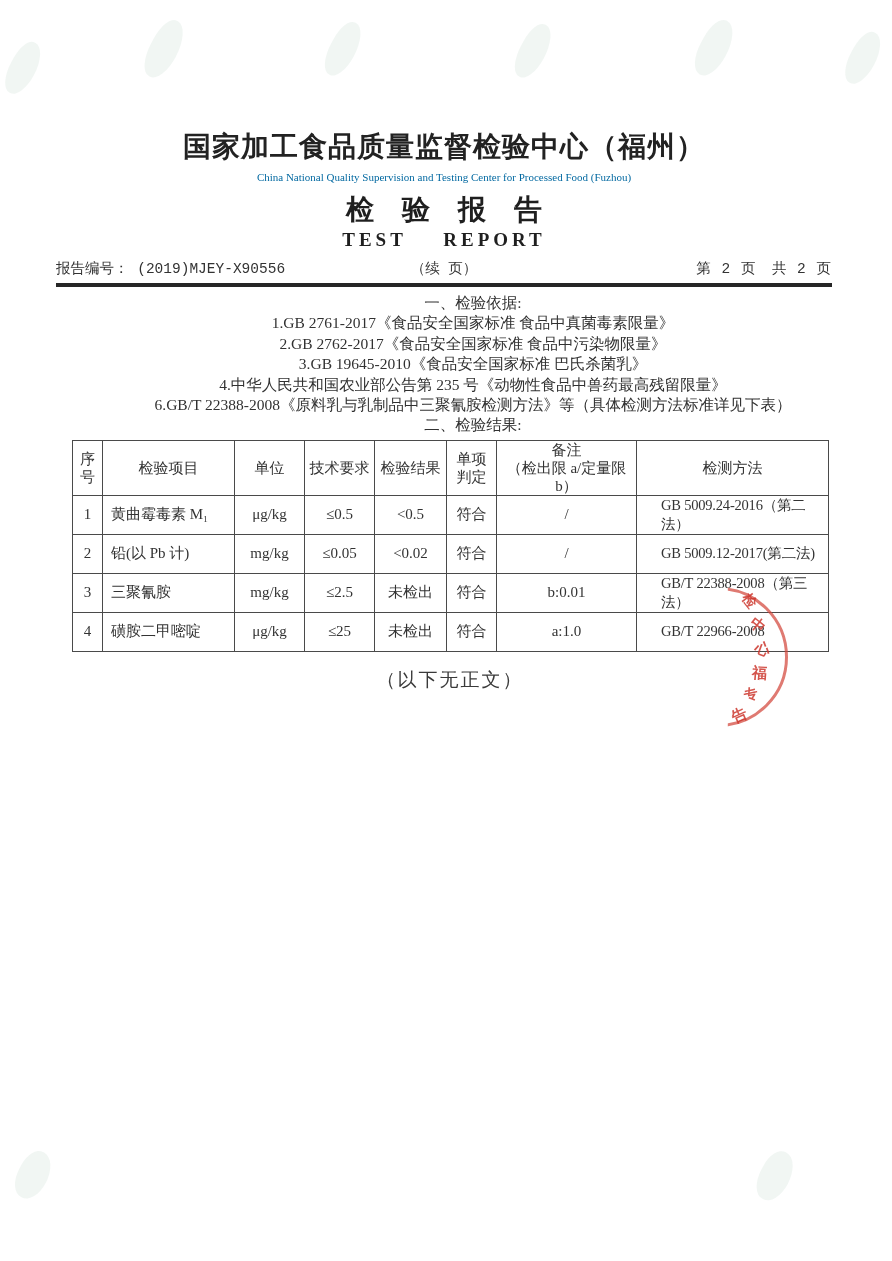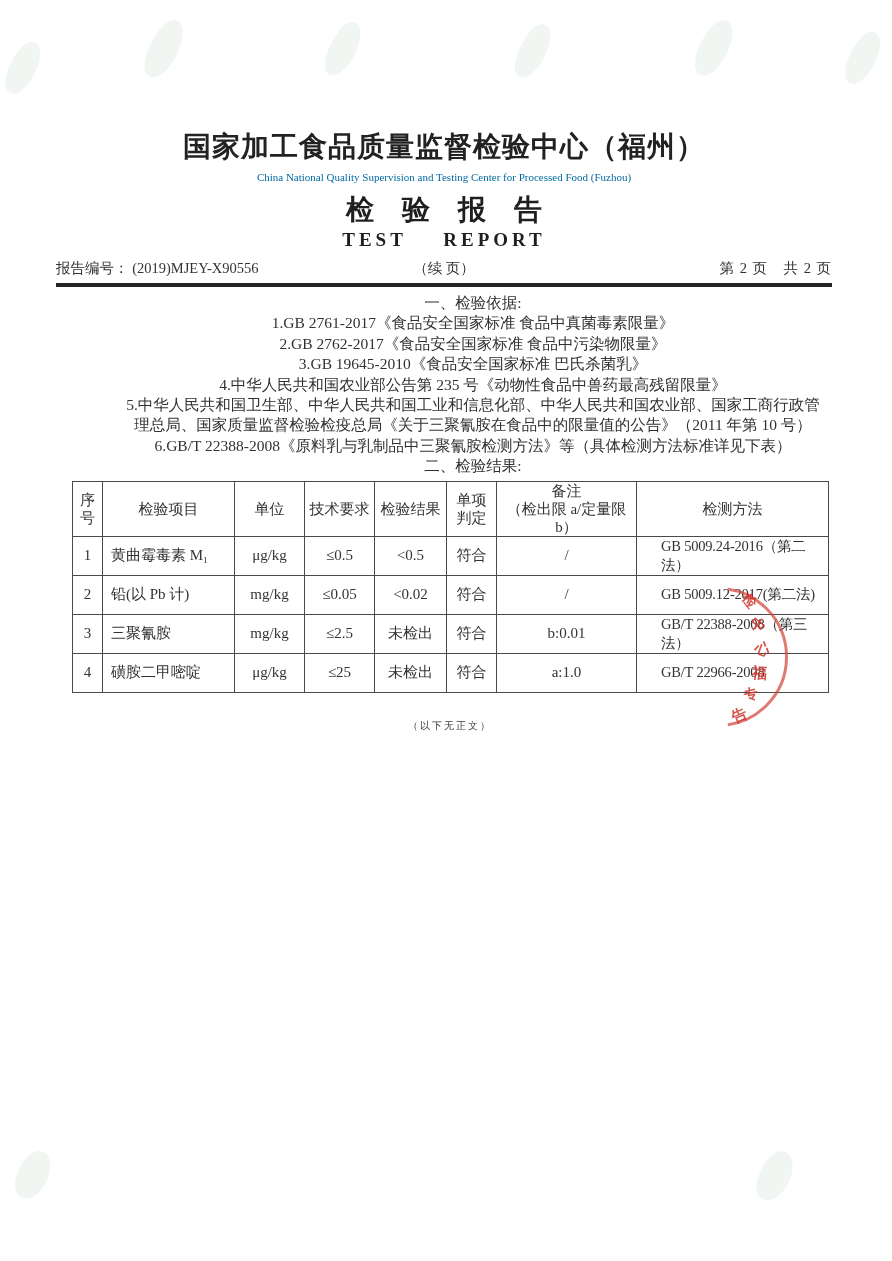--- a/index.html
+++ b/index.html
@@ -10,36 +10,36 @@
   }
   
   .artifact{position:absolute;border-radius:45% 55% 50% 50%;
     background:rgba(225,236,228,0.45);transform:rotate(28deg);}
   .content{position:absolute;left:56px;top:128px;width:776px;}
   .t-center{text-align:center;}
   .title-cn{font-size:28px;font-weight:bold;letter-spacing:1px;color:#222;}
   .title-en{font-size:11px;font-weight:normal;margin-top:5px;color:#0369a1;}
   .report-cn{font-size:28px;font-weight:bold;margin-top:8px;color:#1f1f1f;}
   .report-en{font-size:19px;font-weight:bold;letter-spacing:4px;word-spacing:28px;margin-top:0px;color:#1f1f1f;}
-  .meta-row{display:flex;align-items:flex-end;margin-top:8px;font-size:14.5px;color:#333;}
+  .meta-row{display:flex;align-items:flex-end;margin-top:8px;font-size:14.5px;color:#333;font-family:Liberation Mono, monospace;}
   .meta-left{flex:1 1 0;text-align:left;}
   .meta-center{flex:1 1 0;text-align:center;}
   .meta-right{flex:1 1 0;text-align:right;letter-spacing:1px;}
   .rule-thick{height:4px;background:#262626;margin-top:5px;}
   .basis{margin:6px 0 0 66px;width:702px;font-size:15.5px;line-height:20.4px;color:#313131;text-align:center;}
   .basis p{margin:0;}
   .result-table{border-collapse:collapse;table-layout:fixed;width:756px;margin:4px 13px 0 16px;
     font-size:15px;color:#333;}
   .result-table th,.result-table td{border:1px solid #4a4a4a;padding:0 4px;
     text-align:center;vertical-align:middle;font-weight:normal;overflow:hidden;}
   .result-table th{height:40px;white-space:pre-line;line-height:18px;}
   .result-table td{height:38px;}
   .result-table td.cell-item{text-align:left;padding-left:8px;}
   .result-table td.cell-method{text-align:left;padding-left:24px;font-size:14.5px;letter-spacing:-0.2px;}
-  .end-note{width:756px;margin-left:16px;margin-top:26px;text-align:center;font-size:10px;
+  .end-note{width:756px;margin-left:16px;margin-top:15px;text-align:center;font-size:19px;
     letter-spacing:2px;color:#3a3a3a;}
   
   .stamp{position:absolute;left:640px;top:578px;width:160px;height:170px;pointer-events:none;}
   .stamp-ring{position:absolute;left:8px;top:9px;width:134px;height:134px;border:3px solid rgba(211,70,60,0.72);
     border-radius:50%;clip-path:inset(-4px -4px -4px 57%);}
   .stamp-char{position:absolute;color:rgba(205,55,46,0.85);font-weight:bold;
     font-family:"Liberation Serif","DejaVu Serif",serif;}
 </style>
 </head>
 <body>
@@ -72,21 +72,20 @@
     </div>
 
     <div class="rule-thick"></div>
 
     <div class="basis">
       <p>一、检验依据:</p>
       <p>1.GB 2761-2017《食品安全国家标准 食品中真菌毒素限量》</p>
       <p>2.GB 2762-2017《食品安全国家标准 食品中污染物限量》</p>
       <p>3.GB 19645-2010《食品安全国家标准 巴氏杀菌乳》</p>
       <p>4.中华人民共和国农业部公告第 235 号《动物性食品中兽药最高残留限量》</p>
-      <p>5.中华人民共和国卫生部、中华人民共和国工业和信息化部、中华人民共和国农业部、国家工商行政管理总局、国家质量监督检验检疫总局《关于三聚氰胺在食品中的限量值的公告》（2011 年第 10 号）</p>
       <p>6.GB/T 22388-2008《原料乳与乳制品中三聚氰胺检测方法》等（具体检测方法标准详见下表）</p>
       <p>二、检验结果:</p>
     </div>
 
     <table class="result-table">
       <colgroup>
         <col style="width:30px">
           <col style="width:132px">
           <col style="width:70px">
           <col style="width:70px">

